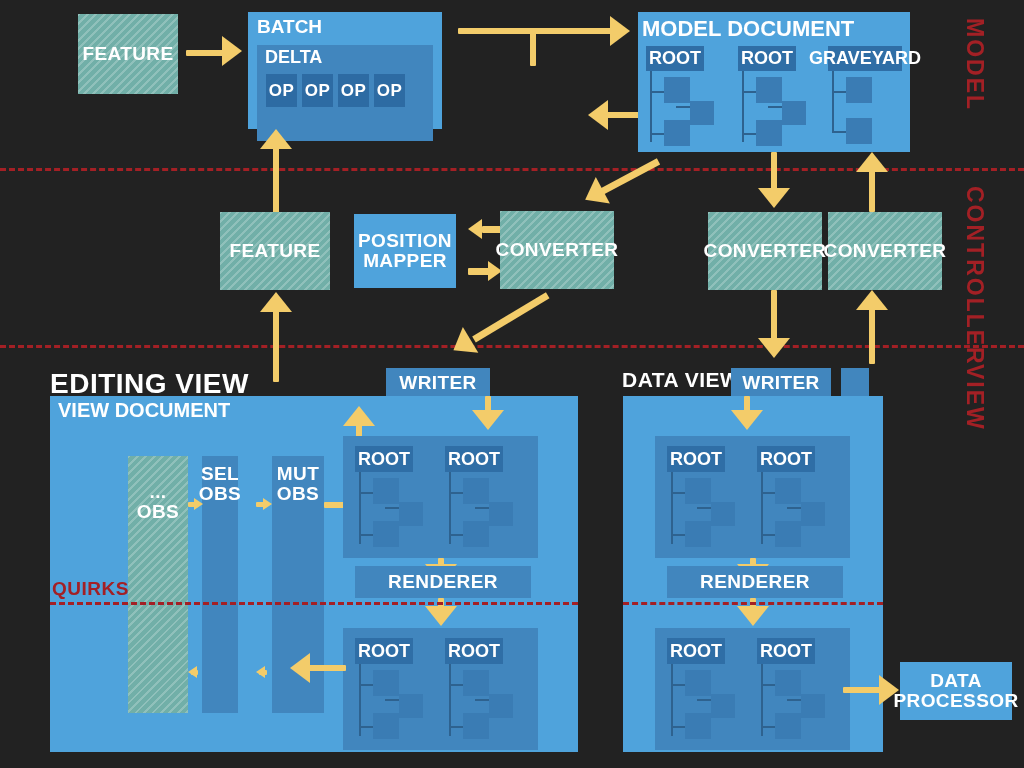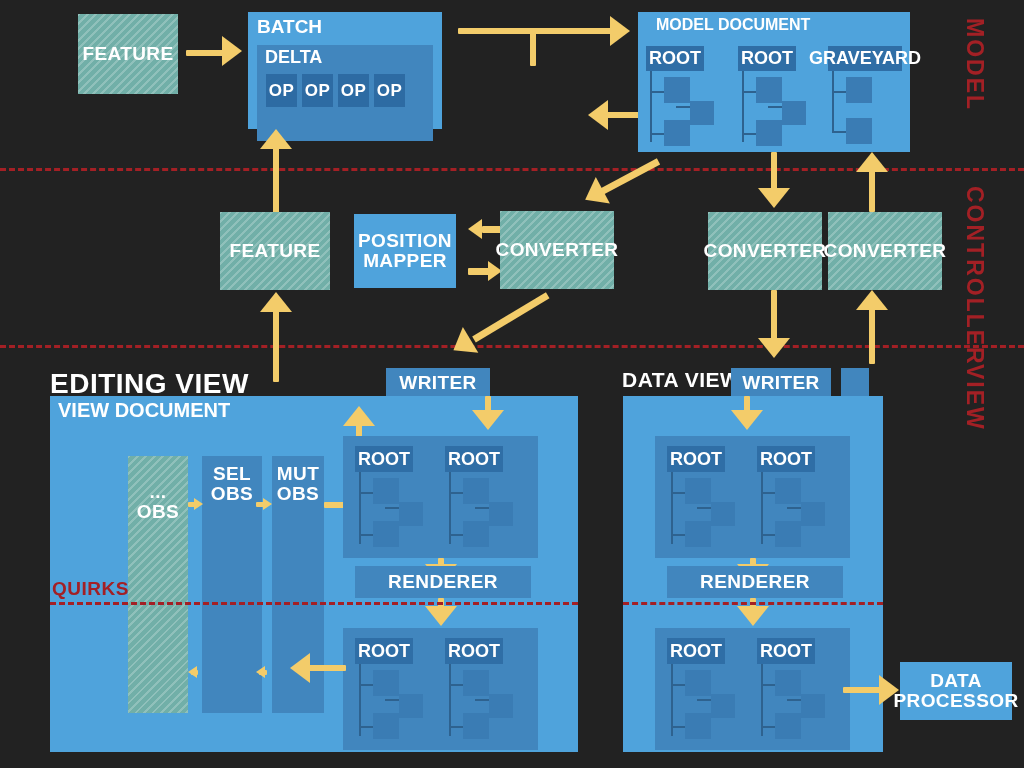--- a/index.html
+++ b/index.html
@@ -102,21 +102,21 @@
     <div class="shaft" style="left:0;top:0;width:6px;height:34px;"></div>
   </div>
 
 
   <div class="ar" style="left:588px;top:106px;">
     <div class="shaft" style="left:14px;top:6px;width:42px;height:6px;"></div>
     <div class="head left" style="left:0;top:-6px;"></div>
   </div>
 
   <div class="blue-light" style="position:absolute;left:638px;top:12px;width:272px;height:140px;">
-    <div style="position:absolute;left:18px;top:4px;color:#fff;font-weight:bold;font-size:16px;">MODEL DOCUMENT</div>
+    <div style="position:absolute;left:4px;top:4px;color:#fff;font-weight:bold;font-size:22px;">MODEL DOCUMENT</div>
 
     <div class="tree" style="left:8px;top:34px;width:80px;height:98px;">
       <div class="rootlbl" style="width:58px;height:25px;font-size:18px;">ROOT</div>
       <div class="ln" style="left:4px;top:25px;width:2px;height:71px;"></div>
       <div class="ln" style="left:4px;top:45px;width:14px;height:2px;"></div>
       <div class="ln" style="left:4px;top:87px;width:14px;height:2px;"></div>
       <div class="ln" style="left:30px;top:60px;width:16px;height:2px;"></div>
       <div class="node" style="left:18px;top:31px;width:26px;height:26px;"></div>
       <div class="node" style="left:44px;top:55px;width:24px;height:24px;"></div>
       <div class="node" style="left:18px;top:74px;width:26px;height:26px;"></div>
@@ -205,21 +205,21 @@
 
   <div class="box blue-mid" style="left:386px;top:368px;width:104px;height:30px;font-size:19px;">WRITER</div>
 
   <div class="blue-light" style="position:absolute;left:50px;top:396px;width:528px;height:356px;">
     <div style="position:absolute;left:8px;top:3px;color:#fff;font-weight:bold;font-size:20px;">VIEW DOCUMENT</div>
 
     <div class="box hatch" style="left:78px;top:60px;width:60px;height:257px;font-size:19px;flex-direction:column;justify-content:flex-start;padding-top:26px;">
       <span>...</span>
       <span>OBS</span>
     </div>
-    <div class="box blue-mid" style="left:152px;top:60px;width:60px;height:257px;font-size:19px;flex-direction:column;justify-content:flex-start;padding-top:8px;">
+    <div class="box blue-mid" style="left:152px;top:60px;width:36px;height:257px;font-size:19px;flex-direction:column;justify-content:flex-start;padding-top:8px;">
       <span>SEL</span>
       <span>OBS</span>
     </div>
     <div class="box blue-mid" style="left:222px;top:60px;width:52px;height:257px;font-size:19px;flex-direction:column;justify-content:flex-start;padding-top:8px;">
       <span>MUT</span>
       <span>OBS</span>
     </div>
 
     <div class="ar" style="left:138px;top:100px;">
       <div class="shaft" style="left:0;top:6px;width:7px;height:5px;"></div>

